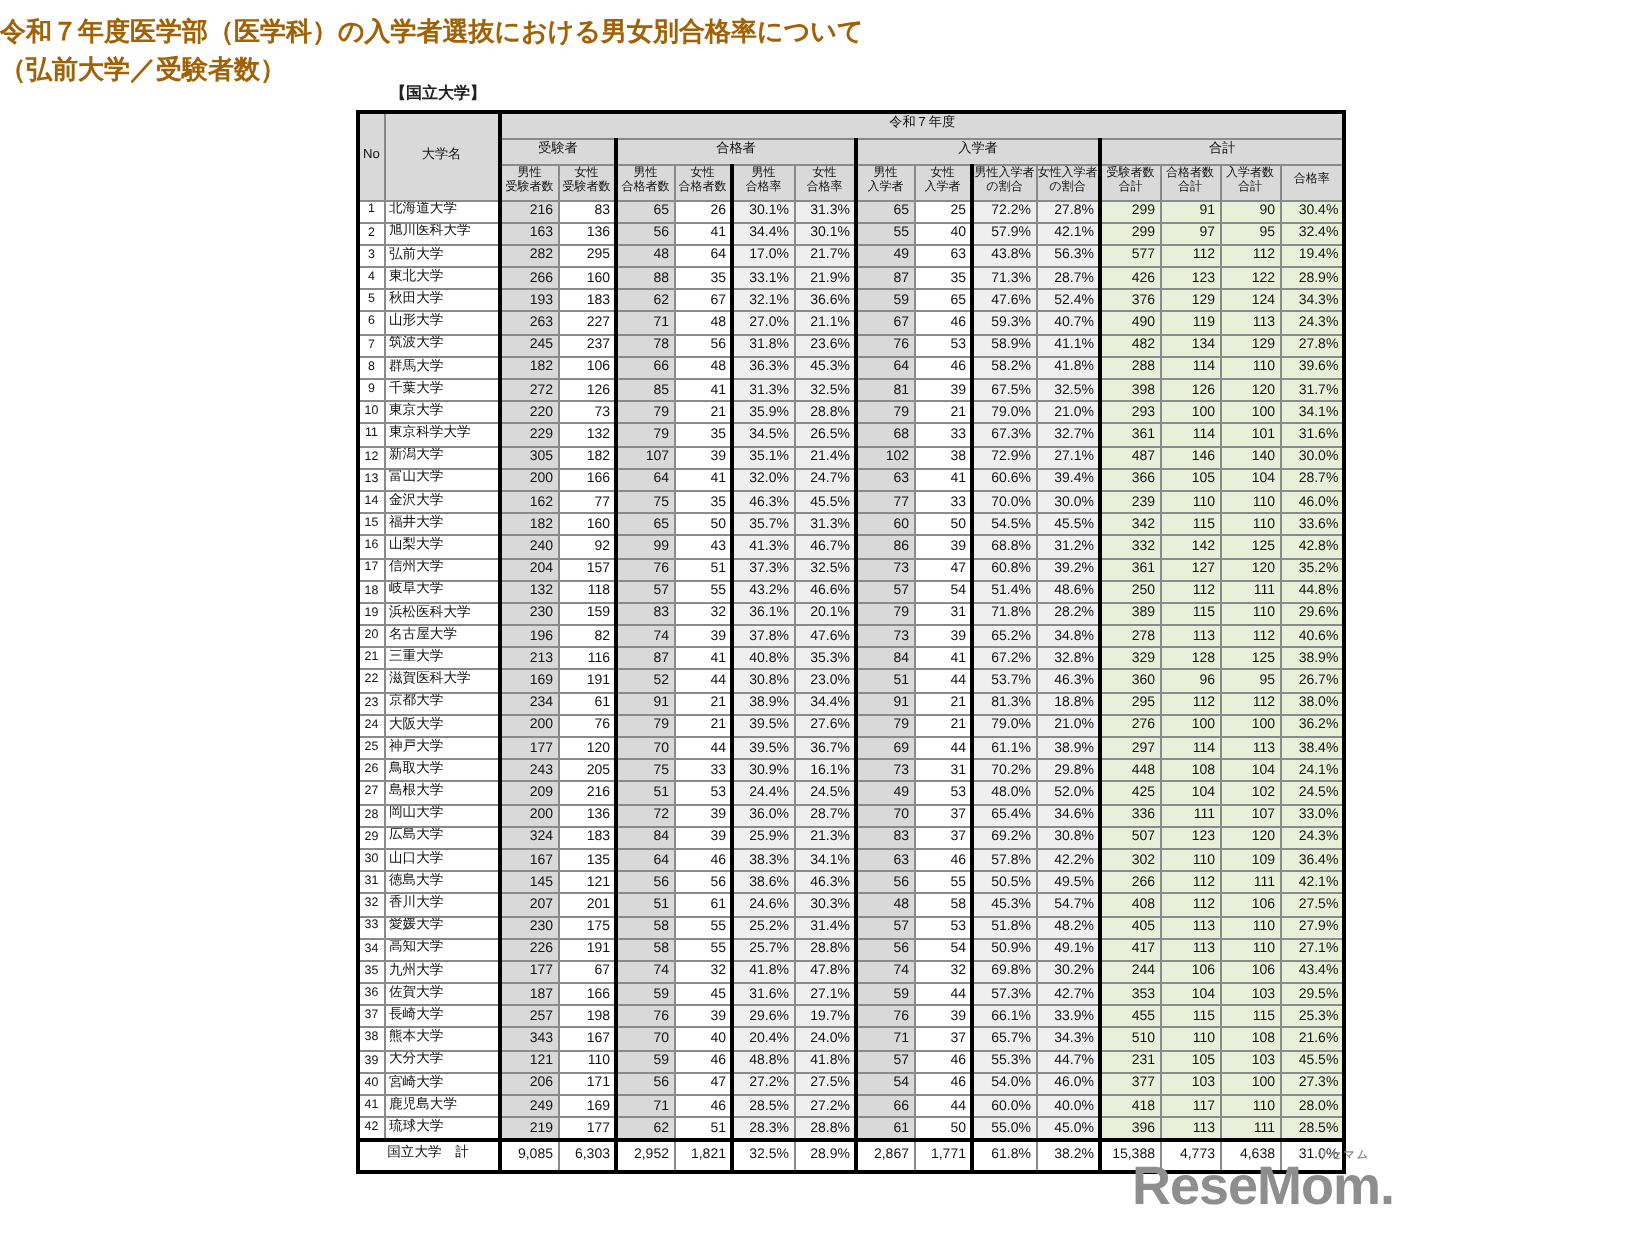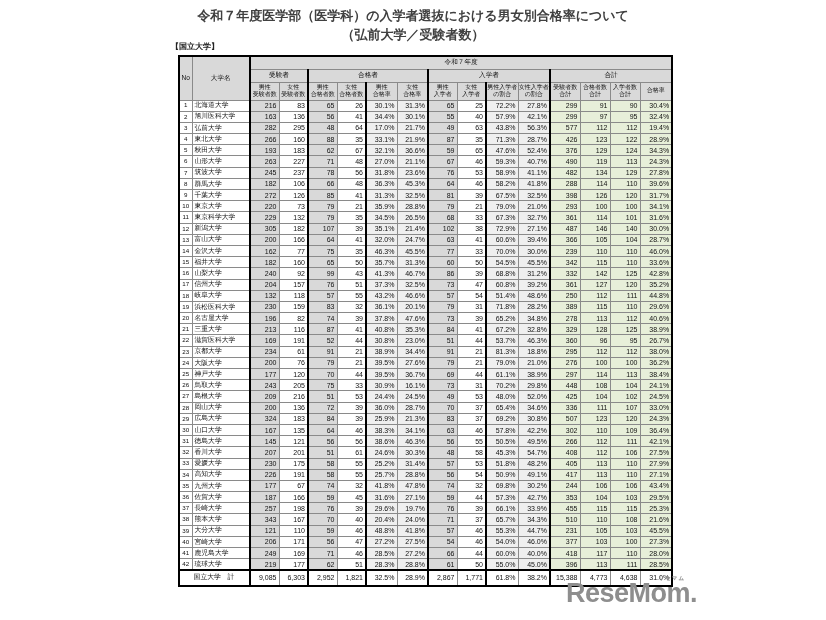--- a/index.html
+++ b/index.html
@@ -1,20 +1,20 @@
 <!DOCTYPE html>
 <html><head>
 <meta charset="utf-8">
 <style>
   html,body { margin:0; padding:0; background:#fff; }
   .page { position:relative; width:826px; height:620px; background:#ffffff;
           font-family:"Liberation Sans", sans-serif; overflow:hidden; color:#111; }
-  .title { position:absolute; top:7px; left:0; width:100%; text-align:center;
-           font-weight:bold; font-size:13px; line-height:1.45; color:#404040; }
-  .section-label { position:absolute; left:171px; top:41px; font-size:8px; font-weight:bold; color:#222; }
+  .title { position:absolute; top:7px; left:0; width:100%; 
+           font-weight:bold; font-size:13px; line-height:1.45; color:#a16207; }
+  .section-label { position:absolute; left:195px; top:41px; font-size:8px; font-weight:bold; color:#222; }
 
   table.main { position:absolute; left:178px; top:55px; width:488px;
                border-collapse:collapse; table-layout:fixed;
                border:2px solid #000; }
   th,td { border:1px solid #8a8a8a; padding:0 2px 0 1px; font-size:7px; line-height:1;
           overflow:hidden; white-space:nowrap; vertical-align:middle; color:#111; }
   .h  { background:#d9d9d9; font-weight:normal; text-align:center; font-size:6.6px; padding:0; }
   .h3 { font-size:6px; line-height:1.25; }
   tr.hr1 { height:13px; } tr.hr2 { height:13px; } tr.hr3 { height:18px; }
   tbody tr { height:11.2px; }

